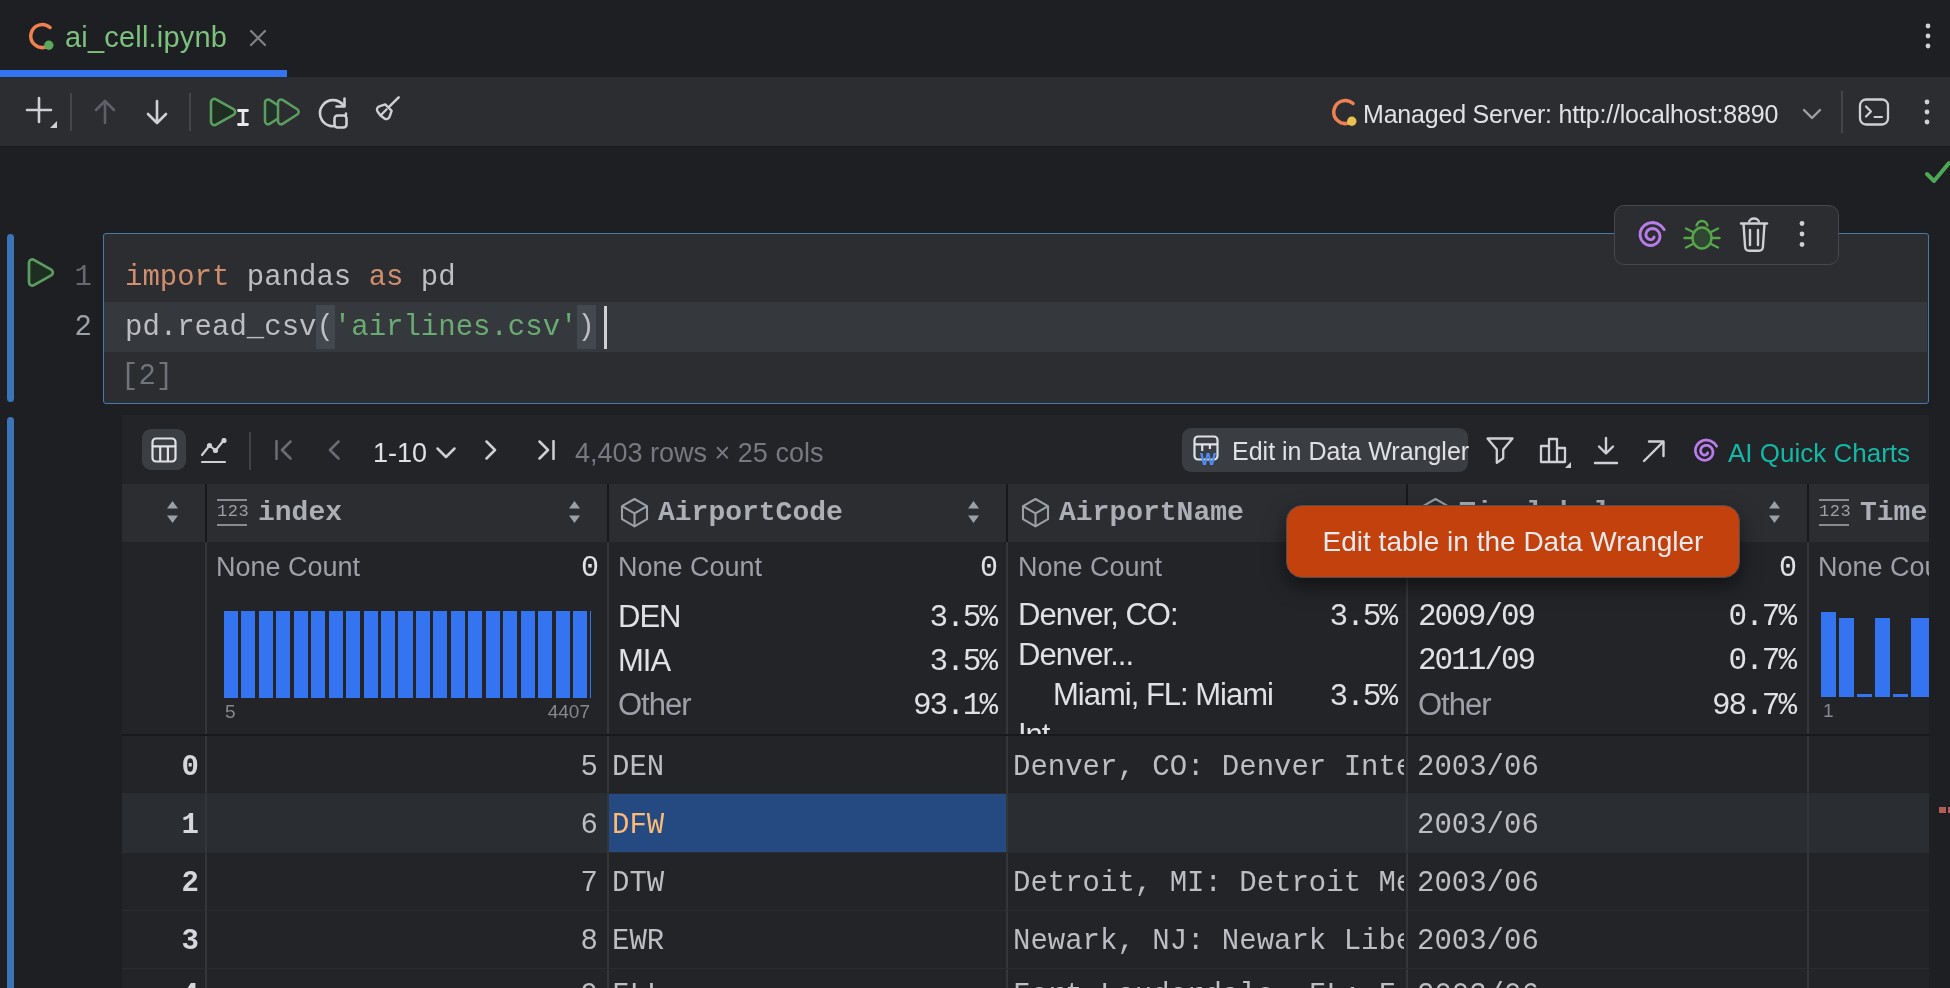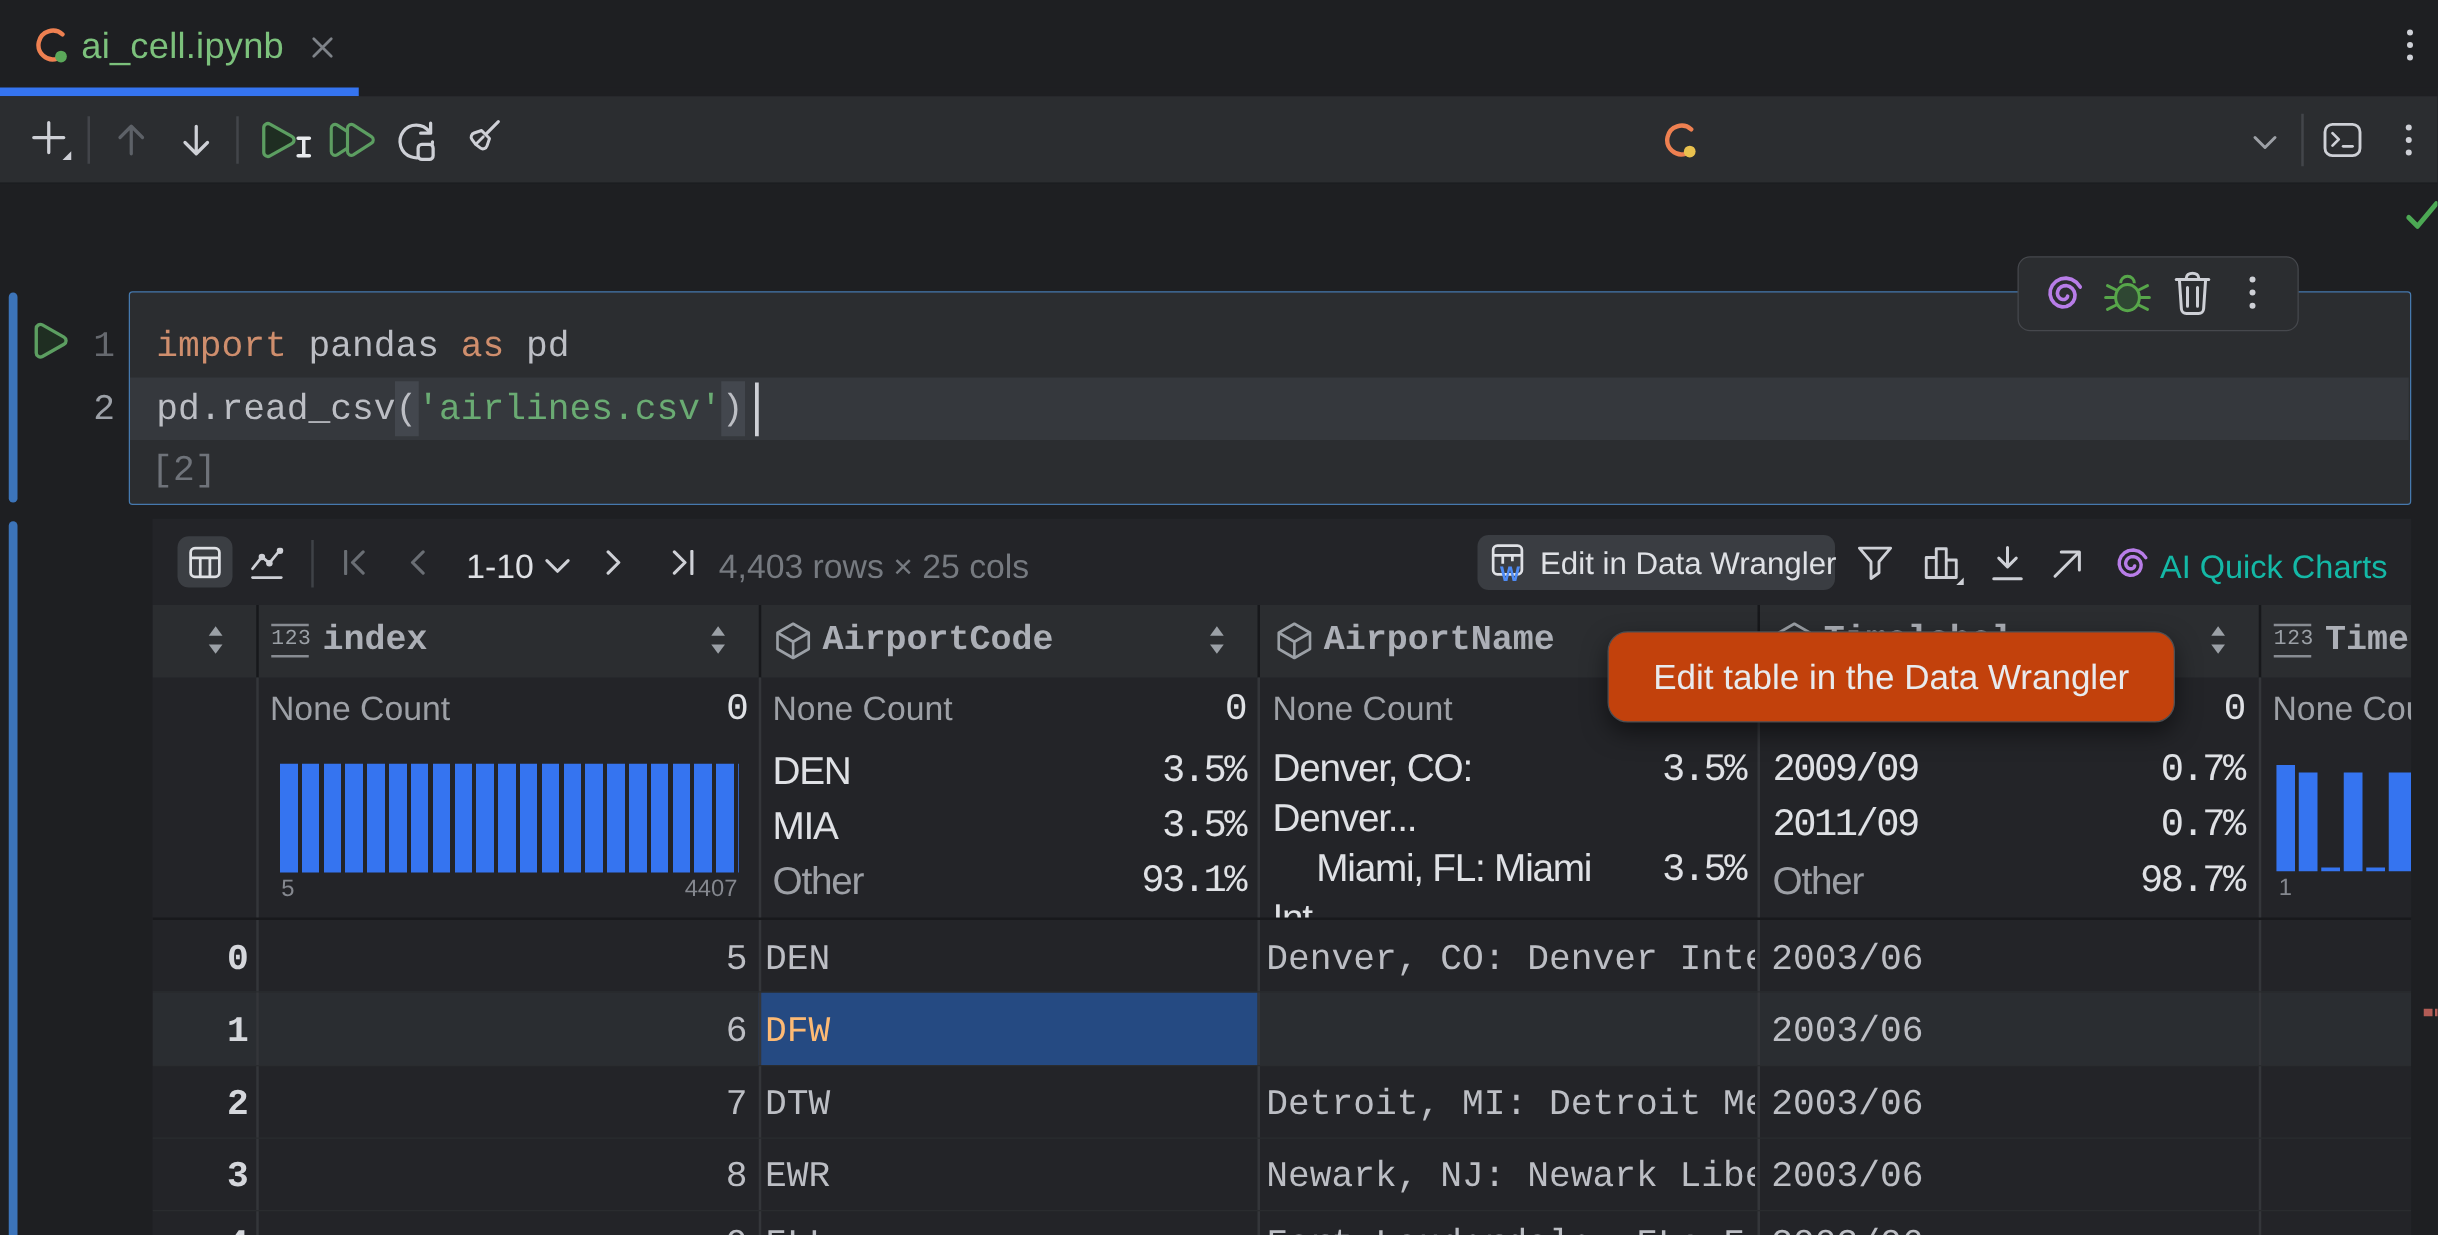--- a/index.html
+++ b/index.html
@@ -69,20 +69,21 @@
       <path d="M19 -2 V12" stroke="#ced0d6" stroke-width="2.5" stroke-linecap="round" fill="none"></path>
       <path d="M14.5 12.5 h9 l2.8 5.6 c1 2-0.2 4.6-2.4 4.9 l-4.9 0.7 -4.9-0.7 c-2.2-0.3-3.4-2.9-2.4-4.9 z" fill="none" stroke="#ced0d6" stroke-width="2.4" stroke-linejoin="round"></path>
       <path d="M19 15 v8.5" stroke="#ced0d6" stroke-width="2.2" stroke-linecap="round"></path>
     </g>
   </svg>
 
   <svg class="abs" style="left:1328px;top:21px;" width="30" height="30" viewBox="0 0 30 30">
     <path d="M25 5.5 A11.5 11.5 0 1 0 20.8 25" fill="none" stroke="#ee8051" stroke-width="3.5" stroke-linecap="round"></path>
     <circle cx="23.8" cy="23.2" r="4.7" fill="#e9c14e"></circle>
   </svg>
+  <div class="abs" style="left:1363px;top:23px;font-size:25px;color:#dfe1e5;letter-spacing:-0.2px;">Managed Server: http://localhost:8890</div>
   <svg class="abs" style="left:1801px;top:29px;" width="22" height="16" viewBox="0 0 22 16">
     <path d="M3 4 L11 12 L19 4" stroke="#9da0a6" stroke-width="2.4" stroke-linecap="round" stroke-linejoin="round" fill="none"></path>
   </svg>
   <div class="abs" style="left:1841px;top:14px;width:2px;height:42px;background:#43454a;"></div>
 
   <svg class="abs" style="left:1858px;top:20px;" width="32" height="30" viewBox="0 0 32 30">
     <rect x="2" y="2.5" width="28" height="25" rx="6" fill="none" stroke="#ced0d6" stroke-width="2.3"></rect>
     <path d="M8 9.5 L13 14.5 L8 19.5" stroke="#ced0d6" stroke-width="2.2" stroke-linecap="round" stroke-linejoin="round" fill="none"></path>
     <path d="M16.5 20 H24" stroke="#ced0d6" stroke-width="2.2" stroke-linecap="round" fill="none"></path>
   </svg>

